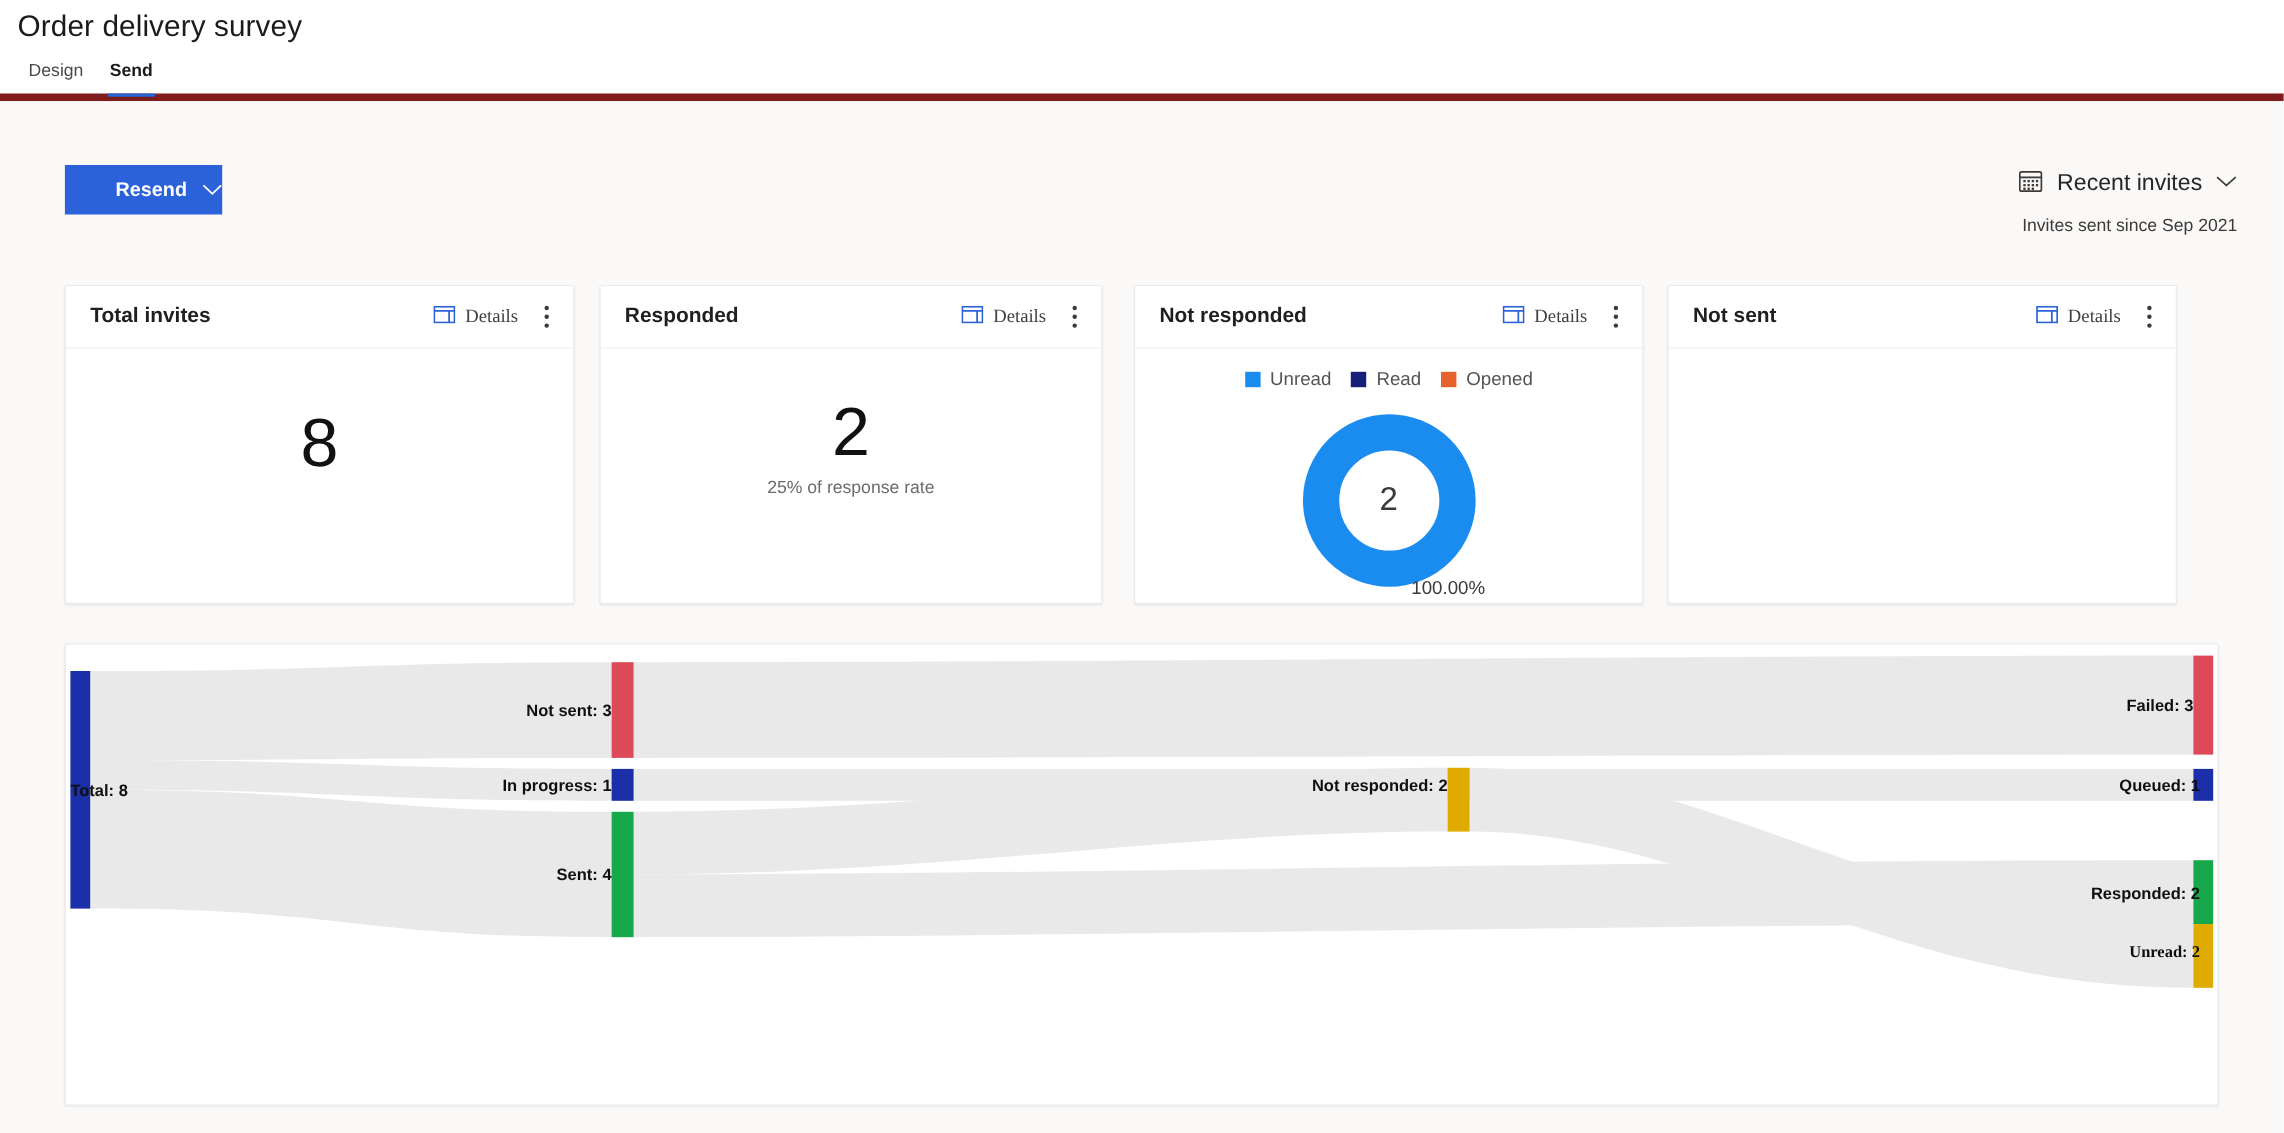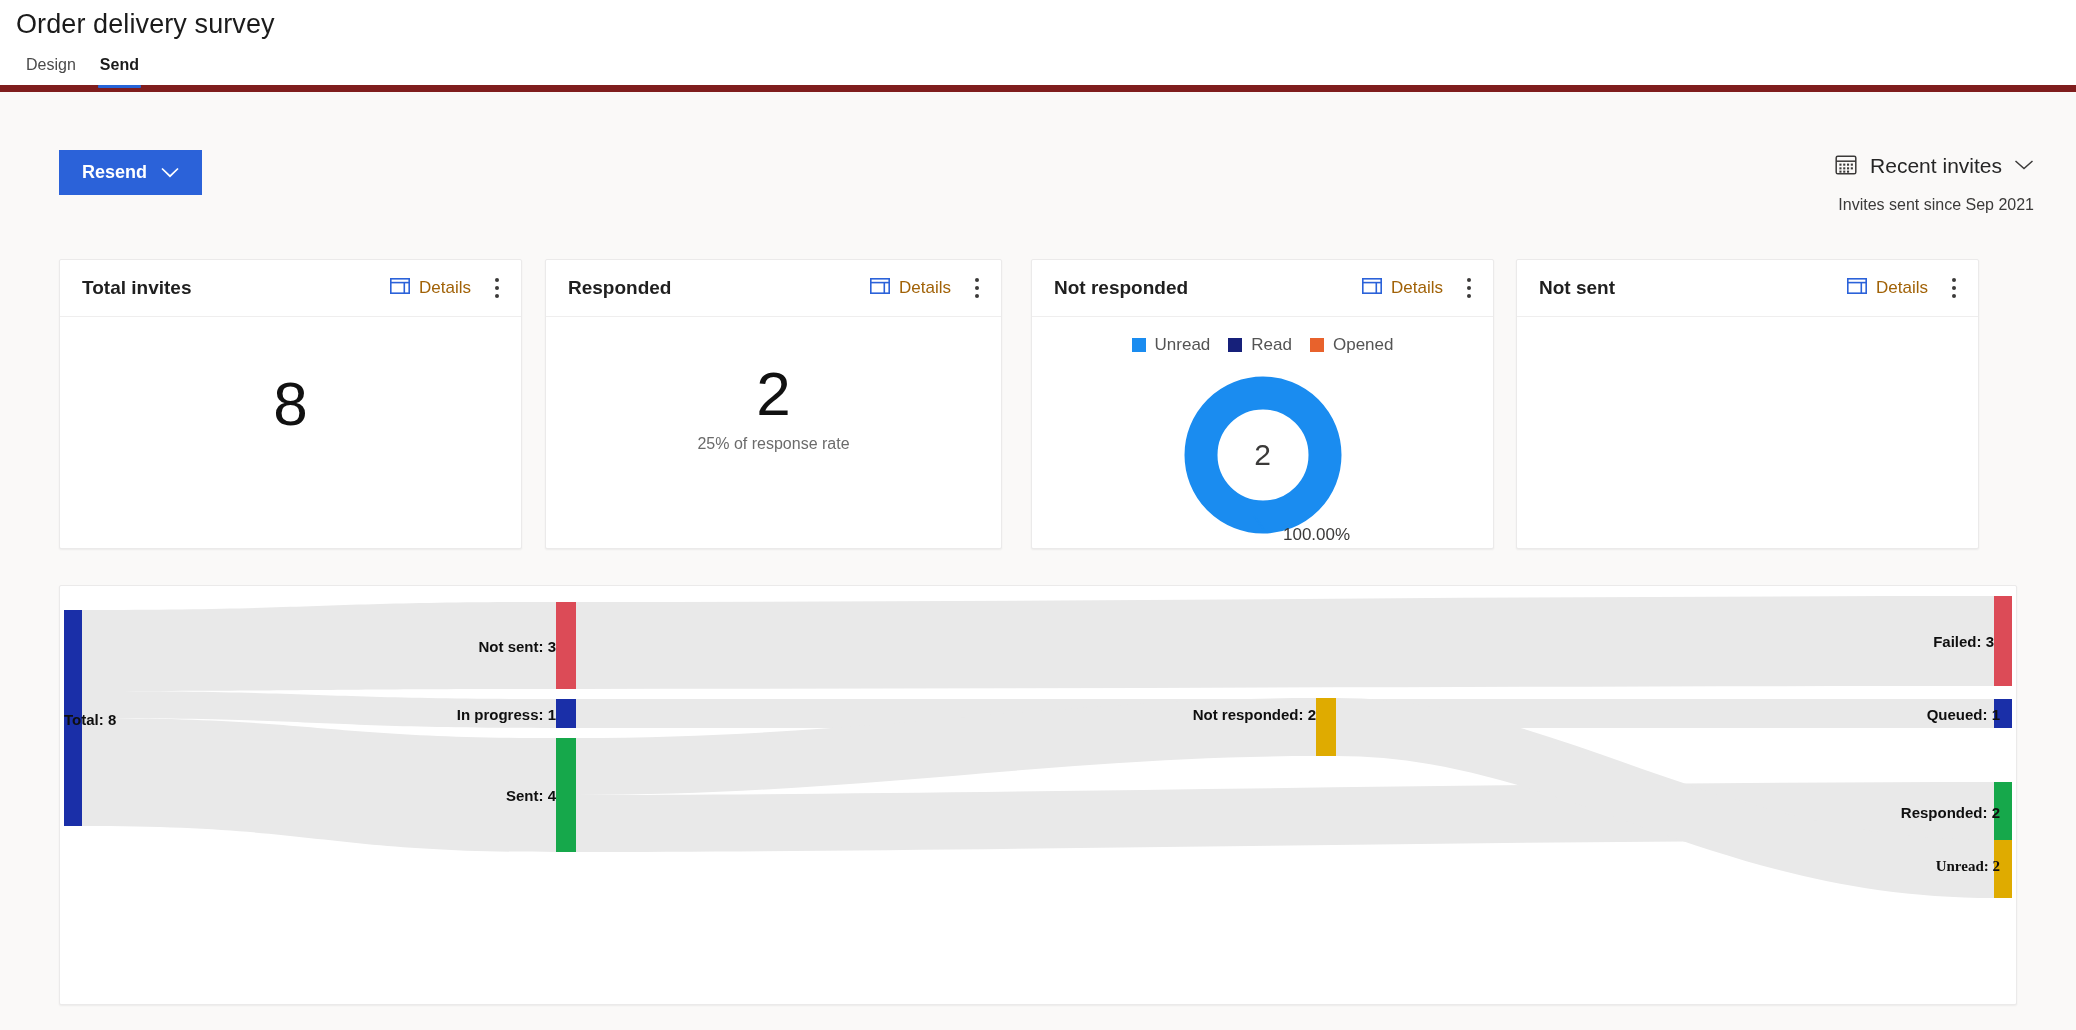--- a/index.html
+++ b/index.html
@@ -33,21 +33,21 @@
   
   #surface {
     position: absolute; left: 0; top: 92px; width: 2076px; height: 938px;
     background: #faf9f8;
   }
 
   
   #resend-button {
     position: absolute; left: 59px; top: 150px; width: 143px; height: 45px;
     background: #2b62d9; border: none; color: #ffffff; cursor: pointer;
-    display: flex; align-items: center; justify-content: center; gap: 14px;
+    display: flex; align-items: center; justify-content: flex-end; gap: 14px;
     font-size: 18px; font-weight: 700; font-family: "Liberation Sans", sans-serif;
   }
   #resend-button .chev { display: block; }
 
   #recent-invites-group {
     position: absolute; right: 42px; top: 152px; text-align: right;
   }
   #recent-invites-button {
     display: flex; align-items: center; gap: 12px; cursor: pointer;
     justify-content: flex-end;
@@ -70,21 +70,21 @@
     font-size: 19px; font-weight: 600; color: #1f1f1f;
   }
   .card-actions {
     position: absolute; right: 12px; top: 50%; transform: translateY(-50%);
     display: flex; align-items: center; gap: 10px;
   }
   .details-btn {
     display: flex; align-items: center; gap: 9px; cursor: pointer;
     padding: 3px 4px;
   }
-  .details-label { font-size: 17px; color: #a16207; }
+  .details-label { font-size: 17px; color: #404040; font-family: Liberation Serif, serif; }
   .kebab {
     width: 24px; height: 28px; cursor: pointer;
     display: flex; flex-direction: column; align-items: center;
     justify-content: center; gap: 4px;
   }
   .kebab i { width: 4px; height: 4px; border-radius: 50%; background: #3b3a39; display: block; }
   .card-body { position: relative; width: 100%; }
 
   .bignum {
     position: absolute; left: 0; right: 0; text-align: center;

